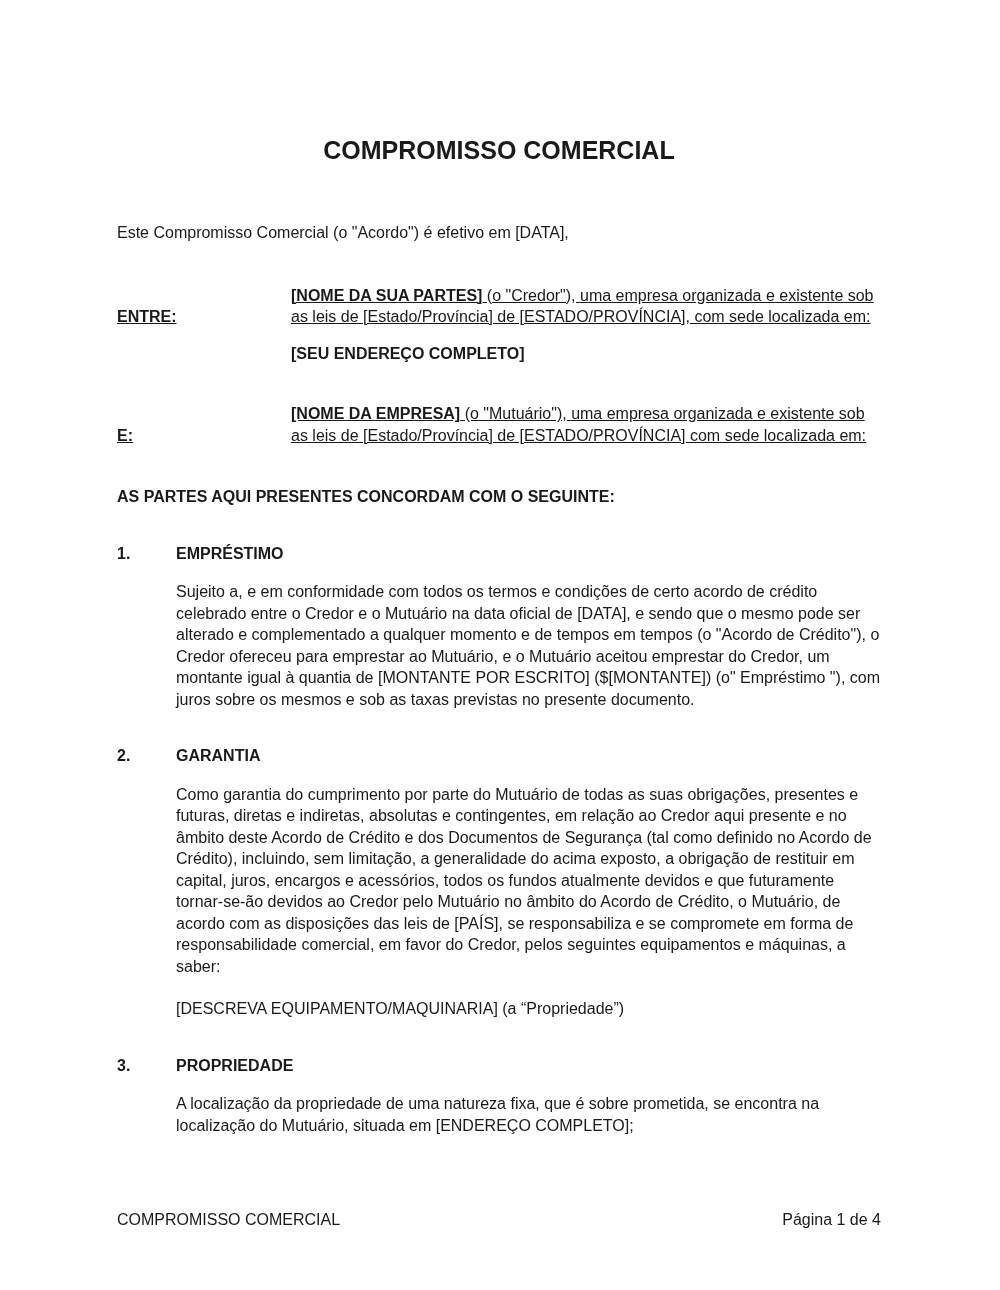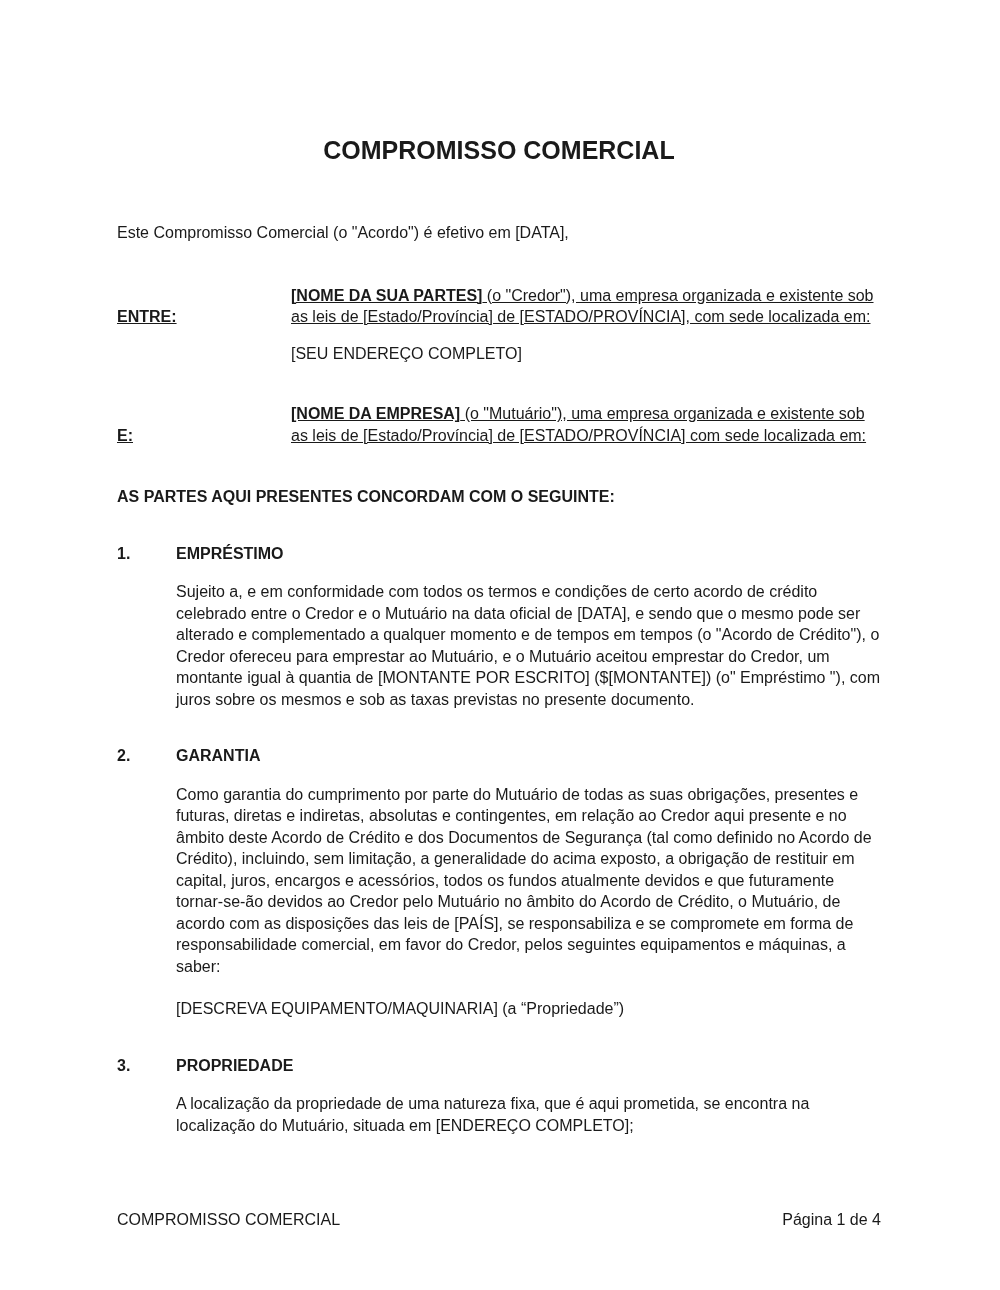--- a/index.html
+++ b/index.html
@@ -40,20 +40,21 @@
   .party-row.second { margin-top: 39px; }
   .party-label {
     flex: 0 0 174px;
     font-weight: bold;
   }
   .party-text { flex: 1; }
   .party-name { font-weight: bold; }
   .party-address {
     margin-left: 174px;
     margin-top: 15px;
+    font-weight: bold;
   }
   .agreement-line {
     margin-top: 40px;
     font-weight: bold;
   }
   .section-heading-row {
     display: flex;
     margin-top: 35px;
     font-weight: bold;
   }
@@ -108,21 +109,21 @@
     </div>
     <p class="section-para">Como garantia do cumprimento por parte do Mutuário de todas as suas obrigações, presentes e futuras, diretas e indiretas, absolutas e contingentes, em relação ao Credor aqui presente e no âmbito deste Acordo de Crédito e dos Documentos de Segurança (tal como definido no Acordo de Crédito), incluindo, sem limitação, a generalidade do acima exposto, a obrigação de restituir em capital, juros, encargos e acessórios, todos os fundos atualmente devidos e que futuramente tornar-se-ão devidos ao Credor pelo Mutuário no âmbito do Acordo de Crédito, o Mutuário, de acordo com as disposições das leis de [PAÍS], se responsabiliza e se compromete em forma de responsabilidade comercial, em favor do Credor, pelos seguintes equipamentos e máquinas, a saber:</p>
     <p class="section-para" style="margin-top:21px">[DESCREVA EQUIPAMENTO/MAQUINARIA] (a “Propriedade”)</p>
   </div>
 
   <div class="section">
     <div class="section-heading-row">
       <span class="section-number">3.</span>
       <span class="section-heading">PROPRIEDADE</span>
     </div>
-    <p class="section-para">A localização da propriedade de uma natureza fixa, que é aqui prometida, se encontra na localização do Mutuário, situada em [ENDEREÇO COMPLETO];</p>
+    <p class="section-para">A localização da propriedade de uma natureza fixa, que é sobre prometida, se encontra na localização do Mutuário, situada em [ENDEREÇO COMPLETO];</p>
   </div>
 
   <div class="footer">
     <span>COMPROMISSO COMERCIAL</span>
     <span>Página 1 de 4</span>
   </div>
 
 </div>
 
 </body></html>

